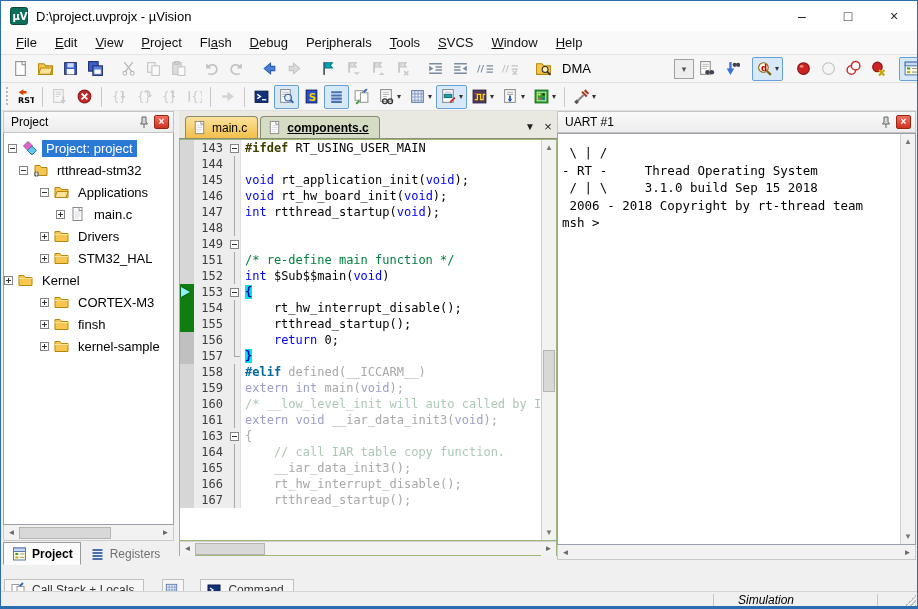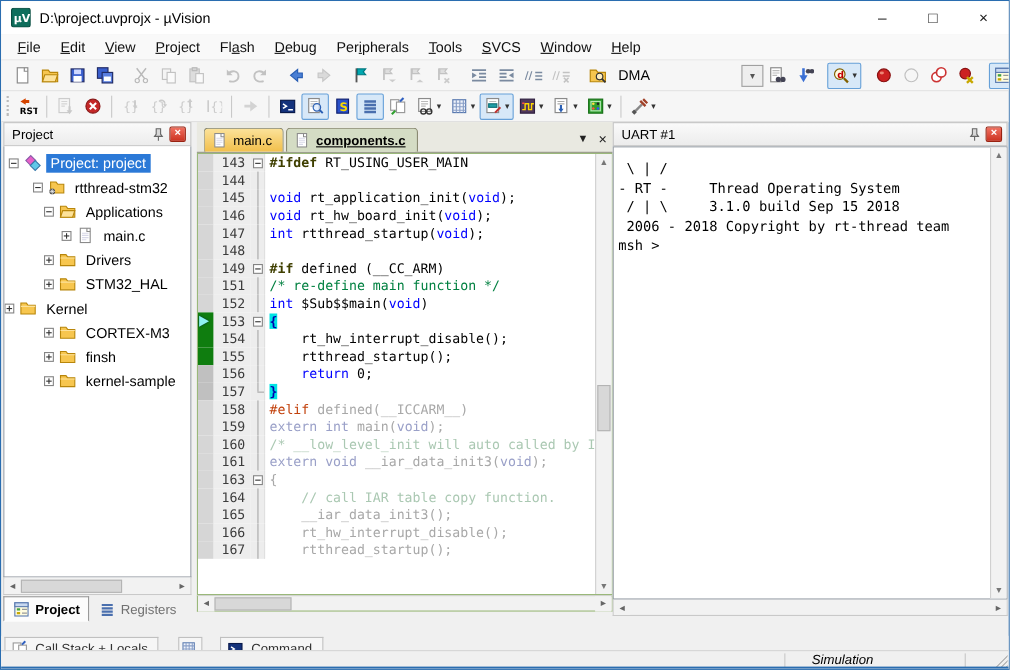--- a/index.html
+++ b/index.html
@@ -74,21 +74,21 @@
   .cmark .parrow{position:absolute;left:1px;top:3px;width:0;height:0;border-left:9px solid #8ff2f2;border-top:5px solid transparent;border-bottom:5px solid transparent;filter:drop-shadow(0 0 1px #003030);}
   .cnum{width:34px;flex:none;background:#ededed;color:#3c3c3c;text-align:right;padding-right:5px;}
   .cfold{width:13px;flex:none;background:#ededed;position:relative;border-right:1px solid #e0e0e0;}
   .cfold .vline{position:absolute;left:6px;top:0;bottom:0;width:1px;background:#a8a8a8;}
   .cfold .vhalf{position:absolute;left:6px;top:0;height:8px;width:1px;background:#a8a8a8;}
   .cfold .hhalf{position:absolute;left:6px;top:8px;width:6px;height:1px;background:#a8a8a8;}
   .cfold .fbox{position:absolute;left:2px;top:4px;width:9px;height:9px;border:1px solid #848484;background:#fff;}
   .cfold .fbox::before{content:"";position:absolute;left:1px;top:3px;width:5px;height:1px;background:#333;}
   .ct{flex:1;padding-left:4px;overflow:hidden;}
   .c-dir{color:#3f3f00;font-weight:bold;}
-  .c-dir2{color:#c2410c;font-weight:normal;}
+  .c-dir2{color:#0369a1;font-weight:bold;}
   .c-kw{color:#0000ff;}
   .c-pl{color:#000;}
   .c-cmt{color:#008040;}
   .c-brace{background:#00e4e4;color:#0000b0;font-weight:bold;}
   .c-ina{color:#a8a8a8;}
   .c-inakw{color:#9aa0c8;}
   .c-inacmt{color:#aac8b2;}
   .vscroll{width:15px;flex:none;background:#f2f2f2;border-left:1px solid #d0d0d0;position:relative;}
   .vs-up,.vs-dn{position:absolute;left:0;width:14px;height:15px;font-size:8px;color:#777;display:flex;align-items:center;justify-content:center;}
   .vs-up{top:0;} .vs-dn{bottom:0;}
@@ -620,21 +620,21 @@
         <div class="trow sel" style="padding-left: 4px;">
           <span class="texp"></span>
           <span class="ticn">
             <svg viewBox="0 0 16 16">
               <path d="M6.5 1.5L11 6 6.5 10.5 2 6z" fill="#e860c8" stroke="#8858a8"></path>
               <path d="M10.5 6L15 10.5 10.5 15 6 10.5z" fill="#60c8e8" stroke="#3878a8"></path>
             </svg>
           </span>
           <span class="tlabel">Project: project</span>
         </div>
-        <div class="trow" style="padding-left: 26px;">
+        <div class="trow" style="padding-left: 15px;">
           <span class="texp"></span>
           <span class="ticn">
             <svg viewBox="0 0 16 16">
               <path d="M2.5 3.5h5l1.5 2h5.5v8h-12z" fill="#f7c64f" stroke="#b8860b"></path>
               <circle cx="4" cy="12" r="2.6" fill="#444"></circle>
               <path d="M2.4 10.4l3.2 3.2M5.6 10.4l-3.2 3.2M4 9.5v5M1.5 12h5" stroke="#eee" stroke-width="0.7"></path>
             </svg>
           </span>
           <span class="tlabel">rtthread-stm32</span>
         </div>
@@ -777,21 +777,21 @@
         <span class="etbtn" style="font-size: 13px;">×</span>
       </div>
     <div class="codewrap">
       <div class="codecol" id="codecol">
           <div class="cl"><span class="cmark"></span><span class="cnum">143</span><span class="cfold"><span class="fbox"></span></span><span class="ct"><span class="c-dir">#ifdef</span><span class="c-pl"> RT_USING_USER_MAIN</span></span></div>
           <div class="cl"><span class="cmark"></span><span class="cnum">144</span><span class="cfold"><span class="vline"></span></span><span class="ct"></span></div>
           <div class="cl"><span class="cmark"></span><span class="cnum">145</span><span class="cfold"><span class="vline"></span></span><span class="ct"><span class="c-kw">void</span><span class="c-pl"> rt_application_init(</span><span class="c-kw">void</span><span class="c-pl">);</span></span></div>
           <div class="cl"><span class="cmark"></span><span class="cnum">146</span><span class="cfold"><span class="vline"></span></span><span class="ct"><span class="c-kw">void</span><span class="c-pl"> rt_hw_board_init(</span><span class="c-kw">void</span><span class="c-pl">);</span></span></div>
           <div class="cl"><span class="cmark"></span><span class="cnum">147</span><span class="cfold"><span class="vline"></span></span><span class="ct"><span class="c-kw">int</span><span class="c-pl"> rtthread_startup(</span><span class="c-kw">void</span><span class="c-pl">);</span></span></div>
           <div class="cl"><span class="cmark"></span><span class="cnum">148</span><span class="cfold"><span class="vline"></span></span><span class="ct"></span></div>
-          <div class="cl"><span class="cmark"></span><span class="cnum">149</span><span class="cfold"><span class="fbox"></span></span><span class="ct"><span class="c-dir">#if</span><span class="c-pl"> defined (__CC_ARM)</span></span></div>
+          <div class="cl"><span class="cmark"></span><span class="cnum">149</span><span class="cfold"><span class="fbox"></span></span></div>
           <div class="cl"><span class="cmark"></span><span class="cnum">151</span><span class="cfold"><span class="vline"></span></span><span class="ct"><span class="c-cmt">/* re-define main function */</span></span></div>
           <div class="cl"><span class="cmark"></span><span class="cnum">152</span><span class="cfold"><span class="vline"></span></span><span class="ct"><span class="c-kw">int</span><span class="c-pl"> $Sub$$main(</span><span class="c-kw">void</span><span class="c-pl">)</span></span></div>
           <div class="cl"><span class="cmark mg"><span class="parrow"></span></span><span class="cnum">153</span><span class="cfold"><span class="fbox"></span></span><span class="ct"><span class="c-brace">{</span></span></div>
           <div class="cl"><span class="cmark mg"></span><span class="cnum">154</span><span class="cfold"><span class="vline"></span></span><span class="ct"><span class="c-pl">    rt_hw_interrupt_disable();</span></span></div>
           <div class="cl"><span class="cmark mg"></span><span class="cnum">155</span><span class="cfold"><span class="vline"></span></span><span class="ct"><span class="c-pl">    rtthread_startup();</span></span></div>
           <div class="cl"><span class="cmark my"></span><span class="cnum">156</span><span class="cfold"><span class="vline"></span></span><span class="ct"><span class="c-pl">    </span><span class="c-kw">return</span><span class="c-pl"> 0;</span></span></div>
           <div class="cl"><span class="cmark my"></span><span class="cnum">157</span><span class="cfold"><span class="vhalf"></span><span class="hhalf"></span></span><span class="ct"><span class="c-brace">}</span></span></div>
           <div class="cl"><span class="cmark"></span><span class="cnum">158</span><span class="cfold"><span class="vline"></span></span><span class="ct"><span class="c-dir2">#elif</span><span class="c-ina"> defined(__ICCARM__)</span></span></div>
           <div class="cl"><span class="cmark"></span><span class="cnum">159</span><span class="cfold"><span class="vline"></span></span><span class="ct"><span class="c-inakw">extern</span><span class="c-ina"> </span><span class="c-inakw">int</span><span class="c-ina"> main(</span><span class="c-inakw">void</span><span class="c-ina">);</span></span></div>
           <div class="cl"><span class="cmark"></span><span class="cnum">160</span><span class="cfold"><span class="vline"></span></span><span class="ct"><span class="c-inacmt">/* __low_level_init will auto called by IAR cstartup */</span></span></div>

